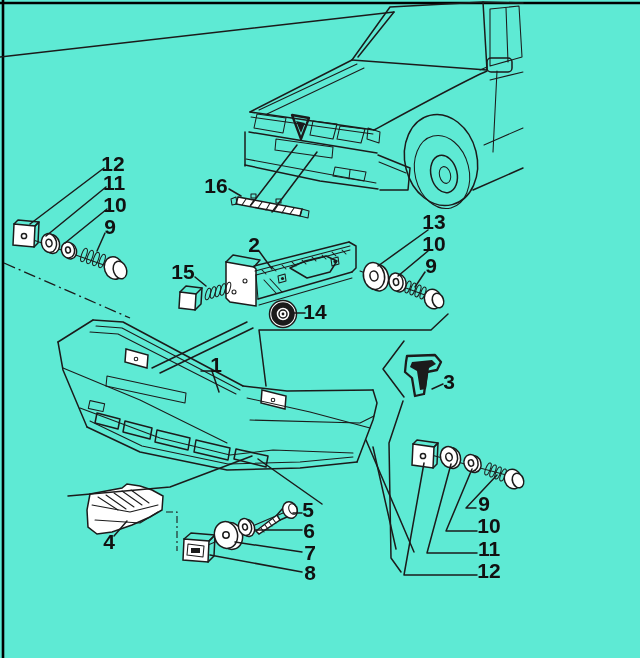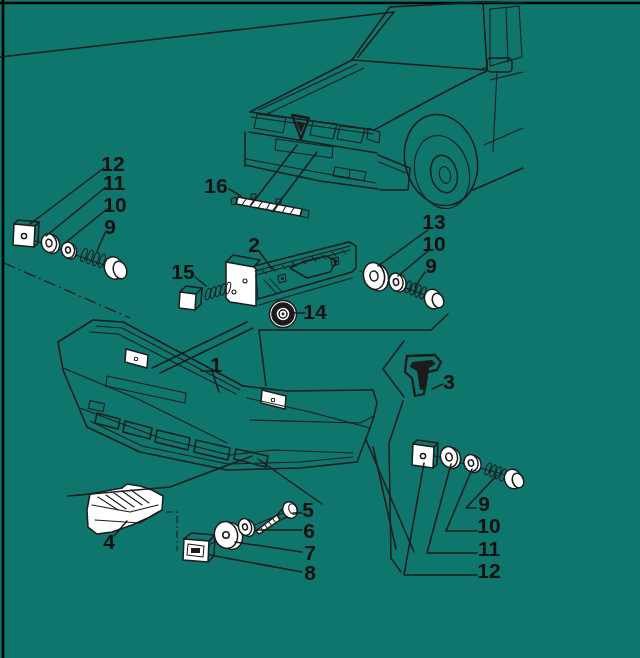--- a/index.html
+++ b/index.html
@@ -1,16 +1,16 @@
 <!DOCTYPE html>
 <html><head>
 <meta charset="utf-8">
 <style>
   html,body{margin:0;padding:0;background:#fff;}
-  .stage{position:relative;width:640px;height:658px;background:#0f766e;overflow:hidden;
+  .stage{position:relative;width:640px;height:658px;background:#5eead4;overflow:hidden;
          font-family:"Liberation Sans",sans-serif;}
   svg{display:block;}
   svg .ln{fill:none;stroke:#1b1b1b;stroke-width:1.5;stroke-linecap:round;stroke-linejoin:round;}
   svg .thin{stroke-width:1.05;}
   svg .thick{stroke-width:2.3;}
   svg .white{fill:#ffffff;stroke:#1b1b1b;stroke-width:1.5;}
   svg .dark{fill:#1b1b1b;stroke:none;}
   svg .frame{stroke:#000;stroke-width:2.6;fill:none;}
   svg .dashdot{fill:none;stroke:#1b1b1b;stroke-width:1.3;stroke-dasharray:12 4 2 4;}
   svg .dashdot2{fill:none;stroke:#1b1b1b;stroke-width:1.1;stroke-dasharray:7 3 2 3;}

